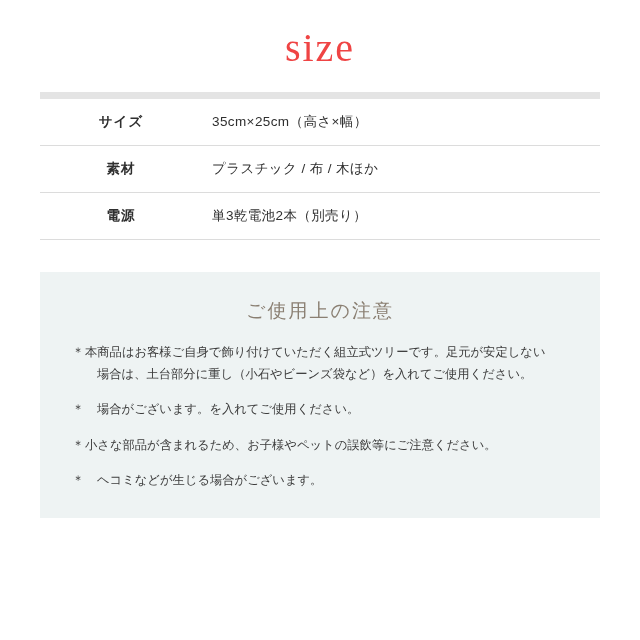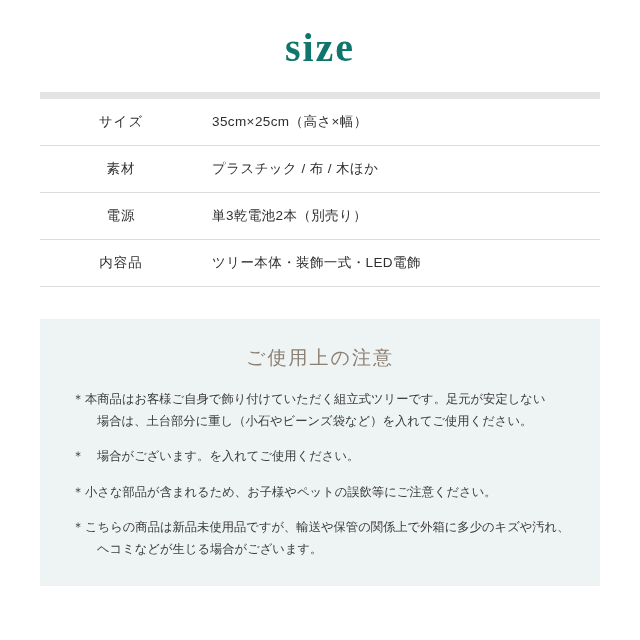--- a/index.html
+++ b/index.html
@@ -20,45 +20,45 @@
     height: 640px;
     box-sizing: border-box;
   }
 
   
   .title {
     text-align: center;
     font-family: "Liberation Serif", serif;
     font-size: 40px;
     letter-spacing: 2px;
-    color: #0f766e;
+    color: #ef4444;
     padding-top: 26px;
     padding-bottom: 10px;
-    font-weight: bold;
+    font-weight: normal;
     margin: 0;
     line-height: 1.1;
   }
 
   
   .table-wrap {
     margin: 12px 40px 0 40px;
     border-top: 7px solid #e4e4e4;
   }
   table.spec {
     border-collapse: collapse;
     width: 100%;
     table-layout: fixed;
   }
   table.spec tr {
     border-bottom: 1px solid #dcdcdc;
   }
   table.spec th {
     width: 150px;
     text-align: center;
-    font-weight: normal;
+    font-weight: bold;
     font-size: 13.5px;
     color: #2f2f2f;
     padding: 14px 6px;
     vertical-align: middle;
     letter-spacing: 1px;
   }
   table.spec td {
     text-align: left;
     font-size: 13.5px;
     color: #2f2f2f;
@@ -131,24 +131,20 @@
           <td>35cm×25cm（高さ×幅）</td>
         </tr>
         <tr>
           <th>素材</th>
           <td>プラスチック / 布 / 木ほか</td>
         </tr>
         <tr>
           <th>電源</th>
           <td>単3乾電池2本（別売り）</td>
         </tr>
-        <tr>
-          <th>内容品</th>
-          <td>ツリー本体・装飾一式・LED電飾</td>
-        </tr>
       </tbody>
     </table>
   </div>
 
   <div class="notice">
     <h2 class="notice-title">ご使用上の注意</h2>
     <ul class="notice-list">
 
       <li class="notice-item">
         <span class="star">＊</span>
@@ -168,21 +164,20 @@
       <li class="notice-item">
         <span class="star">＊</span>
         <span class="notice-text">
           <span class="ln">小さな部品が含まれるため、お子様やペットの誤飲等にご注意ください。</span>
         </span>
       </li>
 
       <li class="notice-item">
         <span class="star">＊</span>
         <span class="notice-text">
-          <span class="ln">こちらの商品は新品未使用品ですが、輸送や保管の関係上で外箱に多少のキズや汚れ、</span>
           <span class="ln indent">ヘコミなどが生じる場合がございます。</span>
         </span>
       </li>
 
     </ul>
   </div>
 
 </div>
 
 </body></html>

